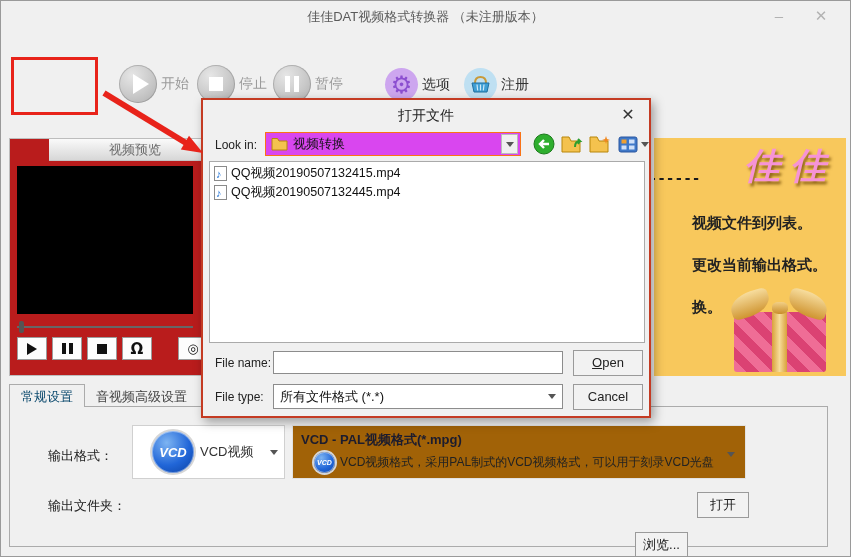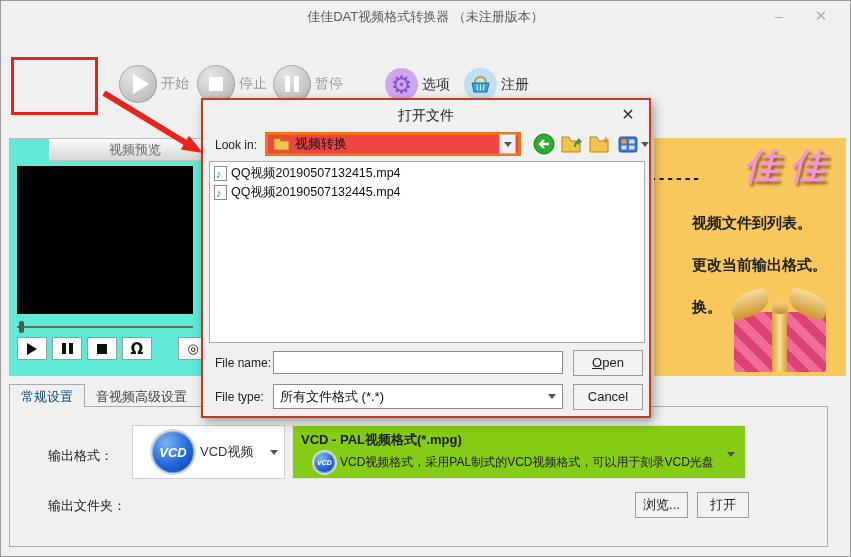--- a/index.html
+++ b/index.html
@@ -41,21 +41,21 @@
   .circle32 { width:33px; height:33px; border-radius:50%; display:flex; align-items:center;
               justify-content:center; flex:0 0 auto; }
   .c-purple { background:#cda6ef; }
   .gear-glyph { font-size:24px; color:#8c4fd0; line-height:1; font-family:"DejaVu Sans",sans-serif; }
   .c-blue { background:#bfe0f2; }
   .caret-down { width:0; height:0; border-left:4px solid transparent; border-right:4px solid transparent;
                 border-top:5px solid #555; display:inline-block; }
 
   
   .preview-panel { position:absolute; left:8px; top:137px; width:213px; height:238px;
-                   border:1px solid #bdbdbd; background:#5eead4;padding-left:39px; }
+                   border:1px solid #bdbdbd; background:#b91c1c;padding-left:39px; }
   .panel-header { height:22px; background:linear-gradient(#fafafa,#d7d7d7); border-bottom:1px solid #c5c5c5;
                   text-align:center; font-size:13px; color:#6c6c6c; line-height:21px; }
   .video-area { position:absolute; left:7px; top:27px; width:176px; height:148px; background:#000; }
   .seekbar { position:absolute; left:7px; top:182px; width:176px; height:12px; }
   .seek-track { position:absolute; left:0; top:5px; width:100%; height:2px; background:#666; }
   .seek-thumb { position:absolute; left:2px; top:0; width:5px; height:12px; background:#555; border-radius:2px; }
   .controls { position:absolute; left:7px; top:198px; width:230px; height:24px; display:flex; gap:5px; }
   .ctl-btn { width:30px; height:23px; background:#fdfdfd; border:1px solid #9c9c9c;
              display:flex; align-items:center; justify-content:center; }
   .ctl-play { width:0; height:0; border-left:10px solid #111; border-top:6px solid transparent;
@@ -98,43 +98,43 @@
   .row-label { position:absolute; font-size:13px; color:#222; }
   .fmt-combo { position:absolute; left:122px; top:18px; width:153px; height:54px; background:#fff;
                border:1px solid #d0d0d0; display:flex; align-items:center; gap:6px; padding:0 6px; }
   .vcd-circle { border-radius:50%; background:radial-gradient(circle at 35% 28%, #7db4f2, #2166d8 55%, #0b3f9e 100%);
                 box-shadow:0 0 0 2px #d6d6d6, inset 0 0 0 1px rgba(255,255,255,.4);
                 color:#fff; font-weight:bold; font-style:italic; display:flex; align-items:center; justify-content:center;margin-left:13px; }
   .vcd-big { width:42px; height:42px; font-size:13px; }
   .vcd-small { width:21px; height:21px; font-size:7px; flex:0 0 auto; }
   .fmt-combo .tb-label { font-size:13px; }
   .fmt-combo .caret-down { margin-left:auto; }
-  .fmt-detail { position:absolute; left:282px; top:18px; width:454px; height:54px; background:#84cc16;
+  .fmt-detail { position:absolute; left:282px; top:18px; width:454px; height:54px; background:#a16207;
                 border:1px solid #e2e2e2; padding:5px 8px 0 8px; }
   .fmt-title { font-size:13px; font-weight:bold; color:#1c1c2e; }
   .fmt-desc-row { display:flex; align-items:center; gap:5px; margin-top:3px; }
   .fmt-desc { font-size:12px; color:#222; white-space:nowrap; }
   .fmt-detail .caret-down { position:absolute; right:10px; top:26px; }
   .folder-input { position:absolute; left:122px; top:86px; width:490px; height:23px;
                   border:1px solid #8c8c8c; background:#fff; font-size:13px; padding:0 4px; color:#111; }
   .gb-btn { position:absolute; top:85px; height:26px; background:#f2f2f2; border:1px solid #9a9a9a;
             font-size:13px; color:#222; text-align:center; }
-  .btn-browse { left:625px; width:53px; line-height:24px; }
+  .btn-browse { left:625px; width:53px; line-height:24px;margin-top:40px; }
   .btn-openfolder { left:687px; width:52px; line-height:24px; }
 
   
   .dialog { position:absolute; left:200px; top:97px; width:450px; height:320px; background:#f0f0f0;
             border:2px solid #c43b23; box-shadow:3px 4px 10px rgba(0,0,0,.35); z-index:10; }
   .dlg-title { position:absolute; left:0; right:0; top:7px; text-align:center; font-size:14px; color:#222; }
   .dlg-close { position:absolute; right:10px; top:5px; font-size:16px; color:#333; width:22px;
                text-align:center; }
   .dlg-row { position:absolute; font-size:12px; color:#222; }
   .lookin-label { left:12px; top:38px; }
-  .lookin-combo { position:absolute; left:62px; top:32px; width:256px; height:24px; background:#ef4444;
-                  border:3px solid #f97316; display:flex; align-items:center; gap:5px; padding:0 2px 0 5px; }
+  .lookin-combo { position:absolute; left:62px; top:32px; width:256px; height:24px; background:#d946ef;
+                  border:1px solid #f97316; display:flex; align-items:center; gap:5px; padding:0 2px 0 5px; }
   .lookin-combo .txt { font-size:13px; color:#111; }
   .combo-btn { margin-left:auto; width:17px; height:20px; background:#f0f0f0; border:1px solid #bbb;
                display:flex; align-items:center; justify-content:center; }
   .dlg-toolbtn { position:absolute; top:33px; width:22px; height:22px; display:flex; align-items:center;
                  justify-content:center; }
   .t-back { left:330px; } .t-up { left:358px; } .t-new { left:386px; } .t-view { left:414px; }
   .t-viewcaret { left:436px; width:12px; }
   .file-list { position:absolute; left:6px; top:61px; width:436px; height:182px; background:#fff;
                border:1px solid #aaa; padding:2px 0; }
   .file-item { display:flex; align-items:center; gap:4px; padding:1px 4px; font-size:12.5px; color:#111; }

